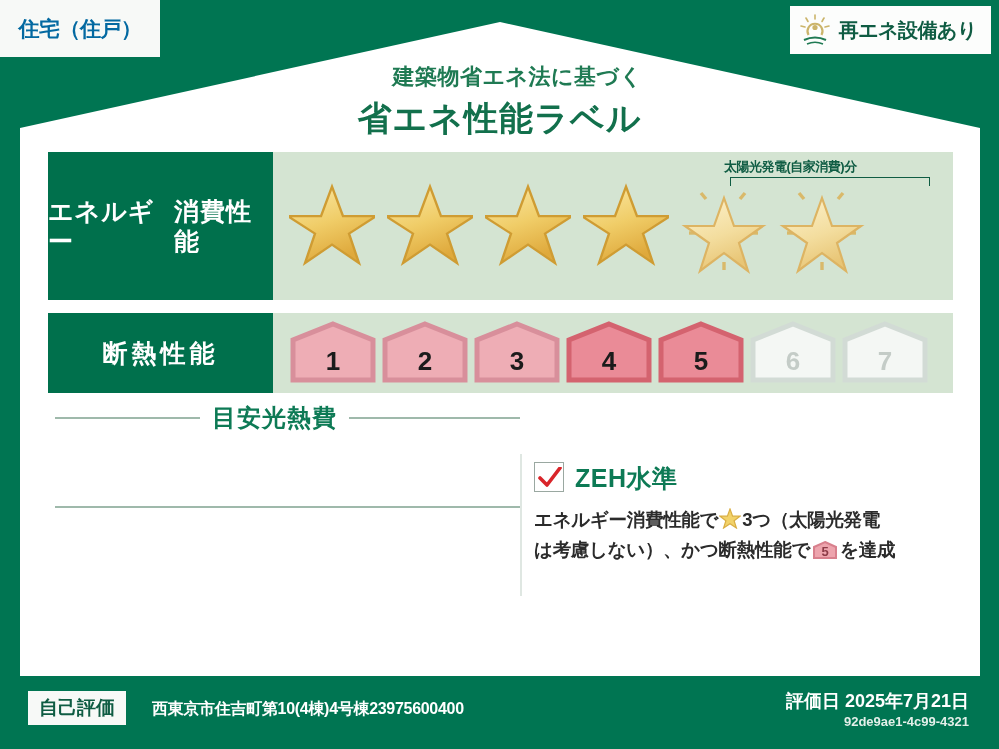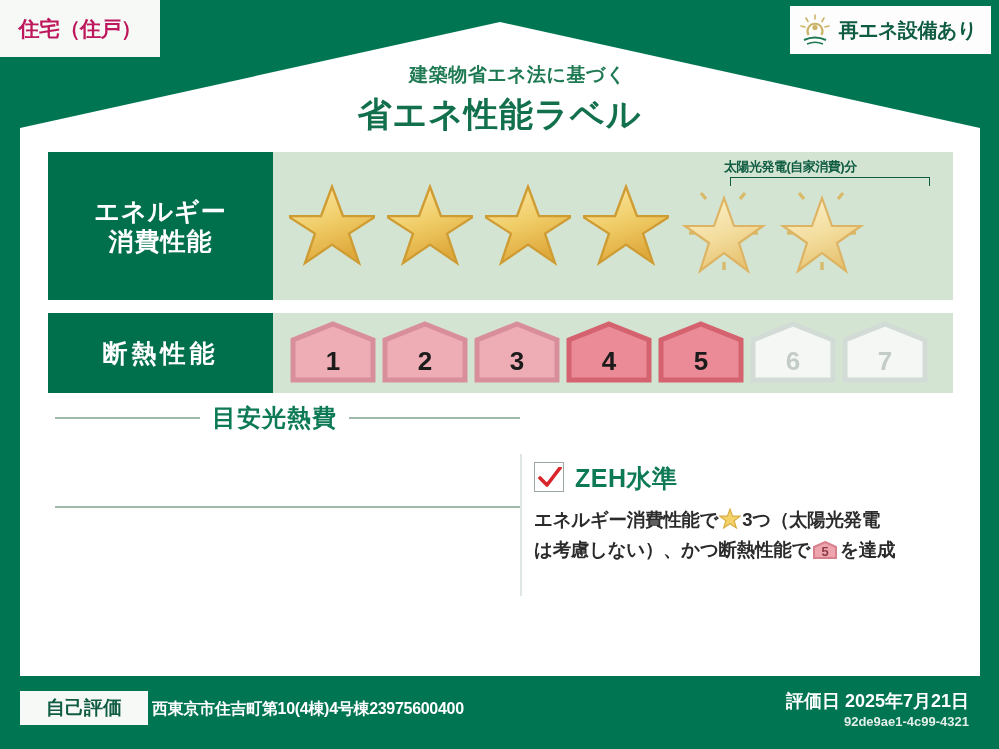--- a/index.html
+++ b/index.html
@@ -24,21 +24,21 @@
 
   
   .chip-housing {
     position: absolute; left: 0px; top: 0px;
     width: 160px; height: 57px;
     background: #f7f9f7;
     display: flex; align-items: center; justify-content: center;
     z-index: 6;
   }
   .chip-housing span {
-    color: #be185d; font-size: 21px; font-weight: bold;
+    color: #0369a1; font-size: 21px; font-weight: bold;
     letter-spacing: -0.5px;
   }
 
   
   .chip-renew {
     position: absolute; right: 8px; top: 6px;
     height: 48px; padding: 0 14px 0 8px;
     background: #fcfdfc;
     display: flex; align-items: center; gap: 7px;
     z-index: 6;
@@ -49,21 +49,21 @@
     color: #0f5c43; font-size: 20px; font-weight: bold;
     letter-spacing: -0.5px; white-space: nowrap;
   }
 
   
   .title-wrap {
     position: absolute; left: 0; right: 0; top: 62px;
     text-align: center; z-index: 5;
   }
   .title-sub {
-    color: #1f7a53; font-size: 19px; font-weight: bold;
+    color: #1f7a53; font-size: 22px; font-weight: bold;
     letter-spacing: 0.5px;
     margin-left: 36px;
   }
   .title-main {
     color: #12704c; font-size: 34px; font-weight: bold;
     letter-spacing: 1px; margin-top: 4px;
   }
 
   
   .rows {
@@ -73,21 +73,21 @@
   .perf-row {
     display: flex; align-items: stretch;
     background: #d4e4d2;
     margin-bottom: 13px;
     position: relative;
   }
   .perf-label {
     flex: 0 0 225px;
     background: #00704c;
     color: #ffffff;
-    display: flex; flex-direction: column;
+    display: flex; flex-direction: row;
     align-items: center; justify-content: center;
     font-size: 25px; font-weight: bold; line-height: 1.22;
     letter-spacing: 1px;
   }
   .perf-label.single { font-size: 25px; letter-spacing: 4px; }
   .perf-body { flex: 1 1 auto; position: relative; }
 
   
   .row-energy { height: 148px; }
   .row-insul  { height: 80px; }
@@ -196,22 +196,22 @@
     position: absolute; left: 0; right: 0; top: 5px; text-align: center;
     font-size: 13px; font-weight: bold; color: #8d3b47; line-height: 1;
   }
 
   
   .footer {
     position: absolute; left: 0; bottom: 0; width: 999px; height: 72px;
     z-index: 6;
   }
   .eval-chip {
-    position: absolute; left: 20px; top: 14px;
-    background: #f7f9f7; padding: 4px 26px;
+    position: absolute; left: 28px; top: 14px;
+    background: #f7f9f7; padding: 4px 11px;
   }
   .eval-chip span {
     color: #0f5c43; font-size: 19px; font-weight: bold; letter-spacing: 0px;
   }
   .addr {
     position: absolute; left: 152px; top: 22px;
     color: #ffffff; font-size: 16px; font-weight: bold; letter-spacing: -0.3px;
     white-space: nowrap;
   }
   .eval-date {

